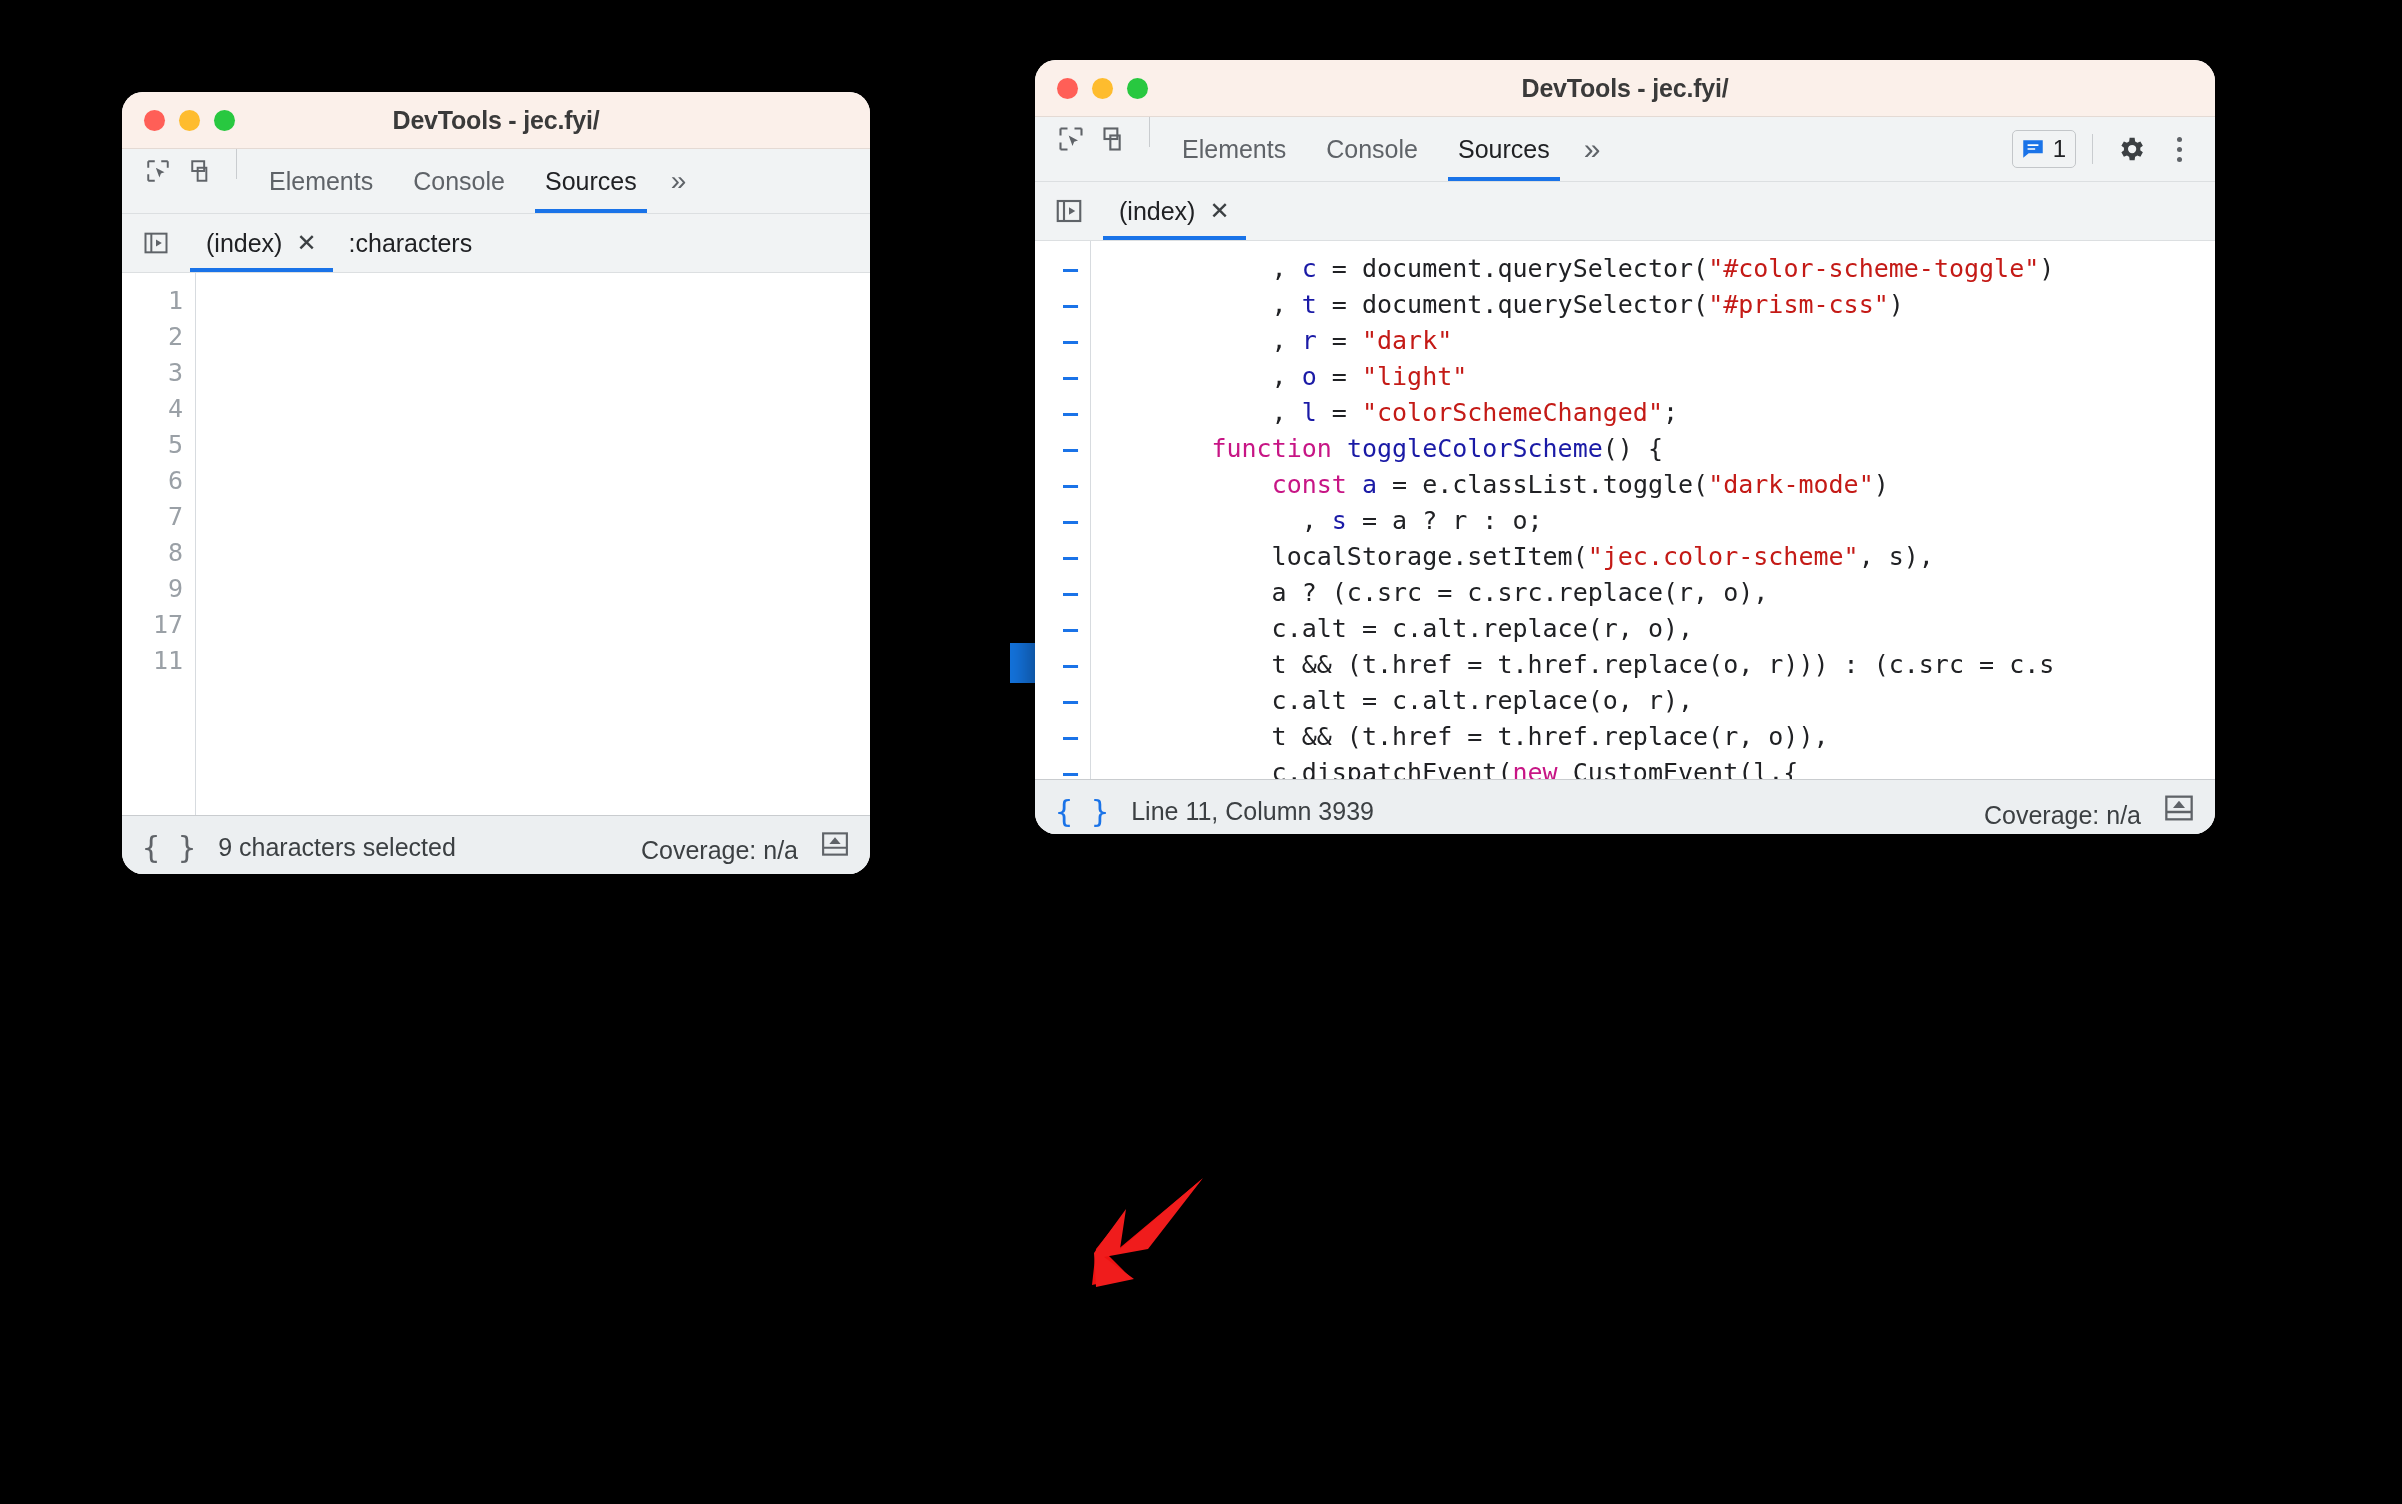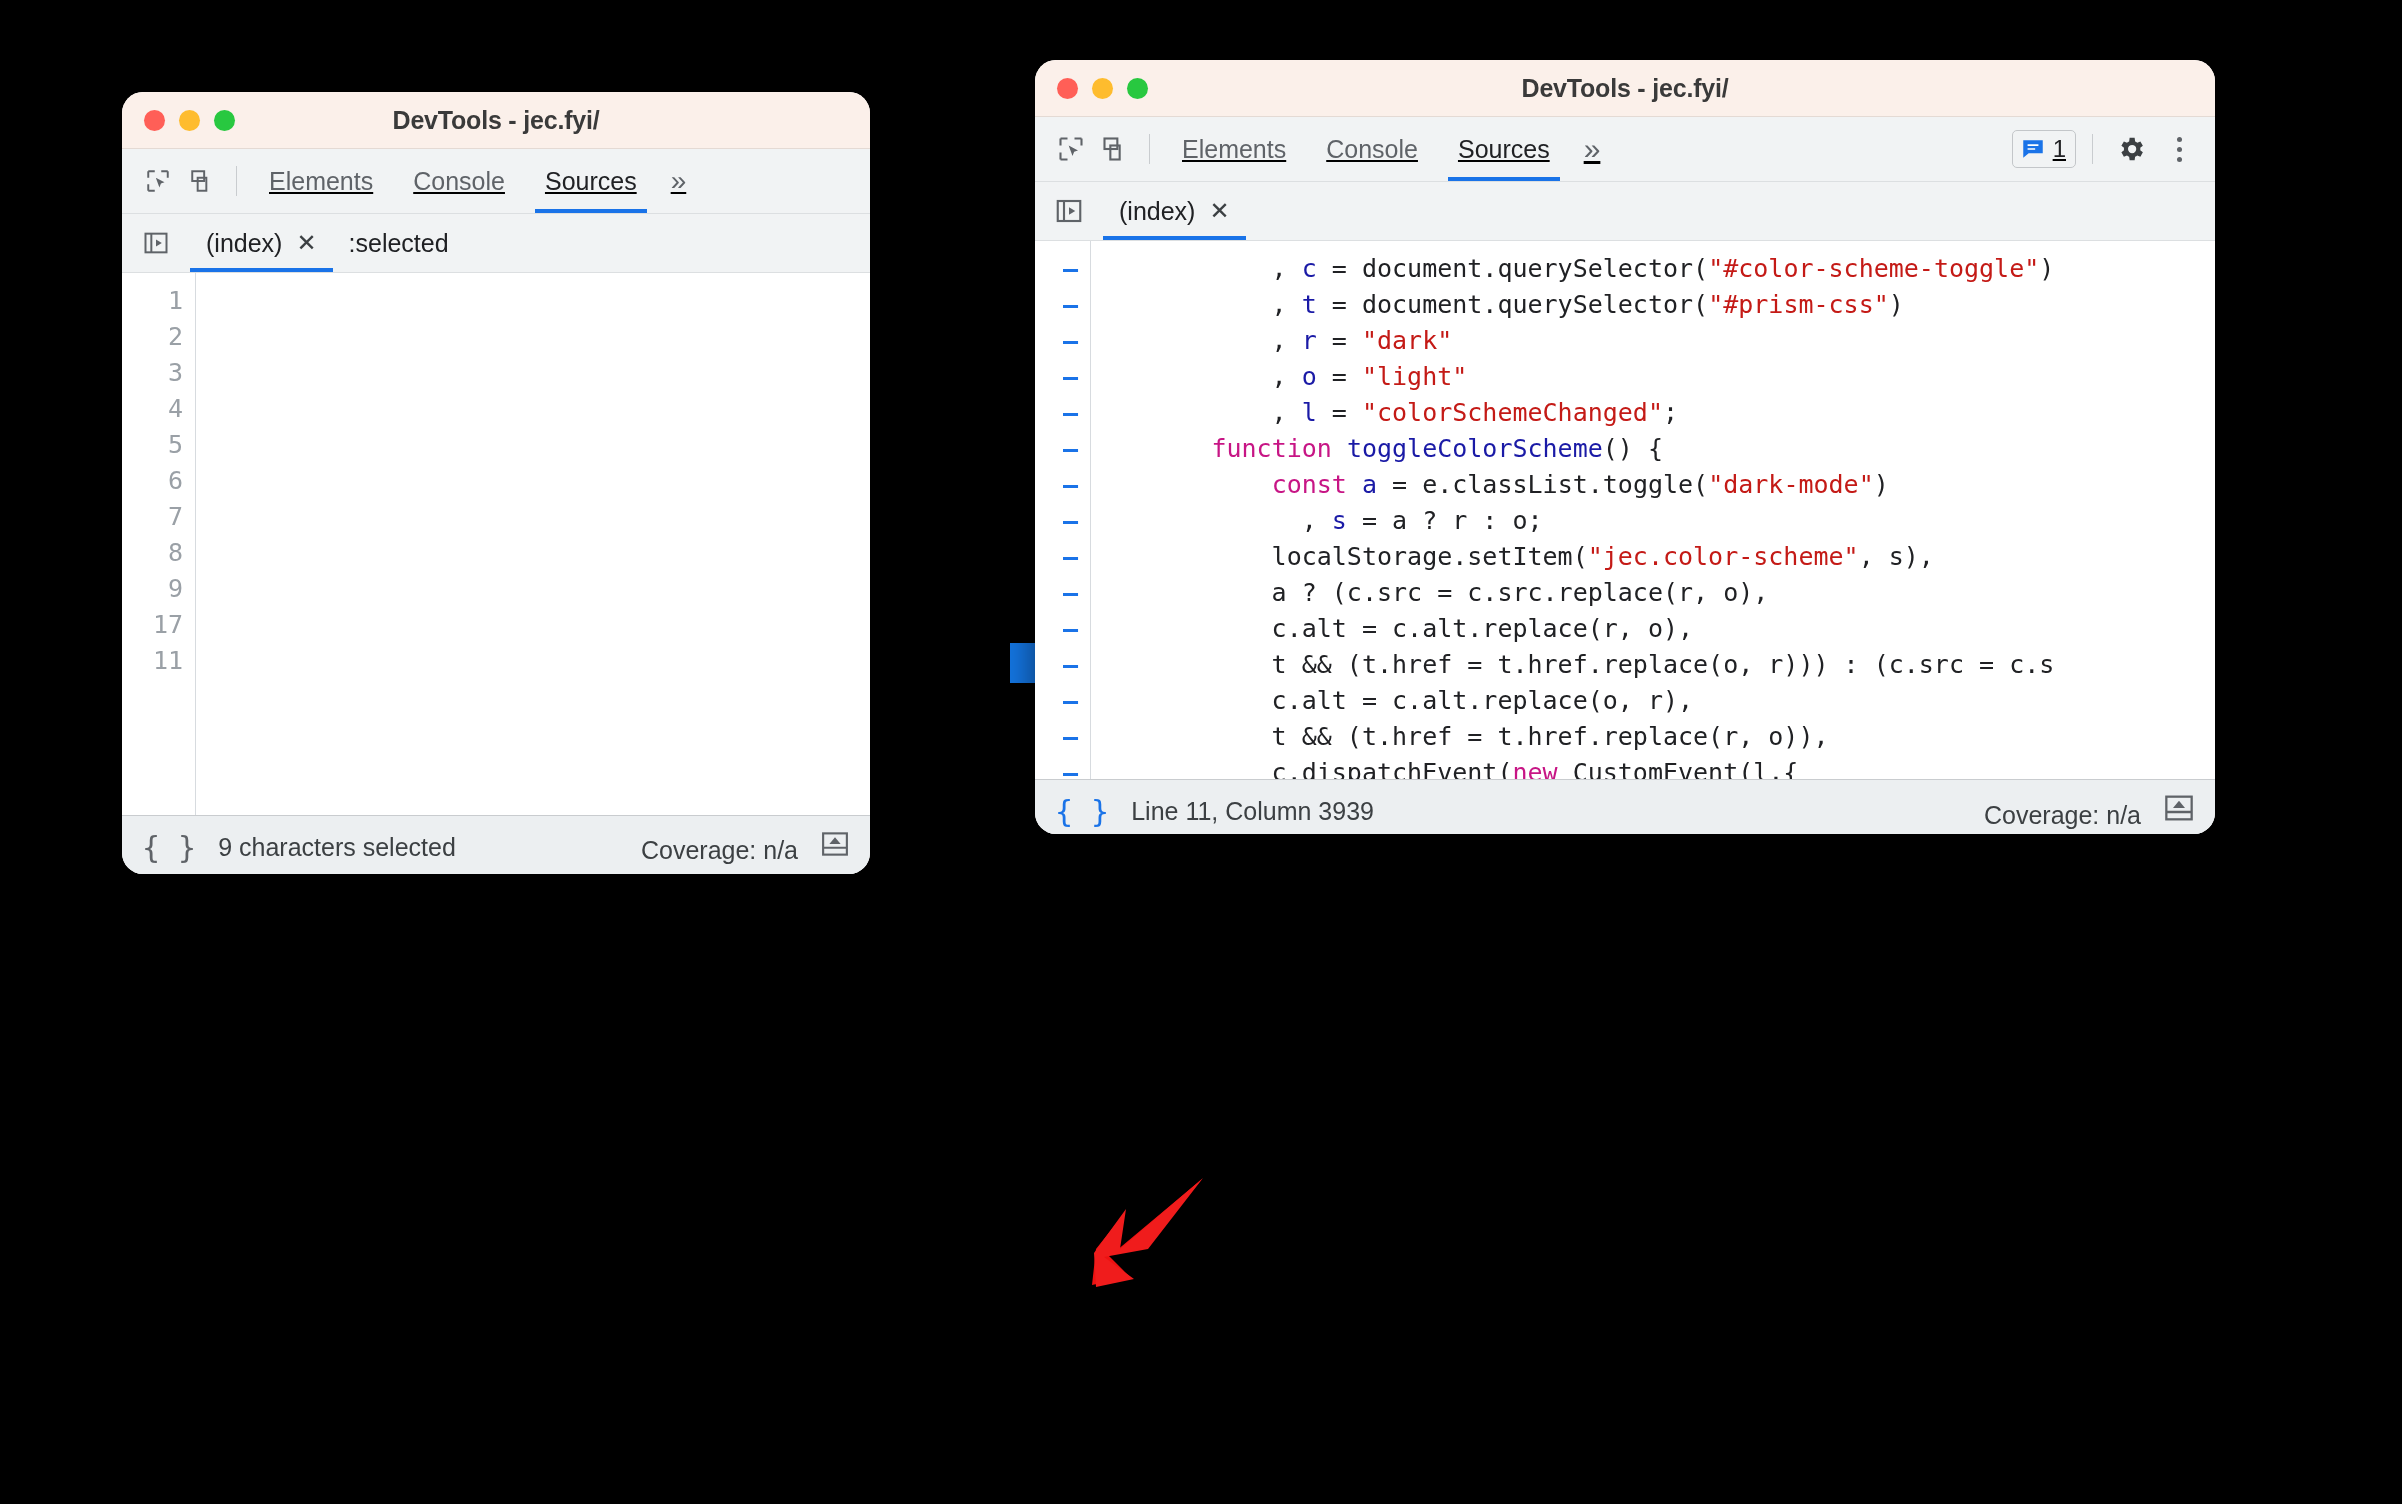--- a/index.html
+++ b/index.html
@@ -39,24 +39,23 @@
     font-size: 25px; font-weight: bold; color: #3a3a3a;
     letter-spacing: -0.2px;
     pointer-events: none;
   }
 
   
   .dt-toolbar {
     height: 64px;
     background: #f1f3f4;
     border-bottom: 1px solid #dcdfe1;
-    display: flex; align-items: center;
+    display: flex; 
     padding: 0 14px;
     position: relative;
-    text-decoration: underline;
   }
   .tb-icon {
     width: 44px; height: 44px;
     display: flex; align-items: center; justify-content: center;
     border-radius: 4px;
   }
   .tb-sep {
     width: 1px; height: 30px; background: #c9cccf; margin: 0 12px;
   }
   .tabs { display: flex; align-items: center; height: 100%; }
@@ -217,21 +216,21 @@
         <svg width="28" height="28" viewBox="0 0 24 24">
           <rect x="3" y="4" width="18" height="16" fill="none" stroke="#5f6368" stroke-width="1.7"></rect>
           <line x1="8" y1="4" x2="8" y2="20" stroke="#5f6368" stroke-width="1.7"></line>
           <path d="M12 9l5 3-5 3z" fill="#5f6368"></path>
         </svg>
       </div>
       <div class="file-tab active">
         <span>(index)</span>
         <span class="tab-close">✕</span>
       </div>
-      <div class="pseudo-tab">:selected</div>
+      <div class="pseudo-tab">:characters</div>
     </div>
 
     <div class="editor" style="height:542px;">
       <div class="gutter" style="width:74px;">
         <div>1</div>
         <div>2</div>
         <div>3</div>
         <div>4</div>
         <div>5</div>
         <div>6</div>

